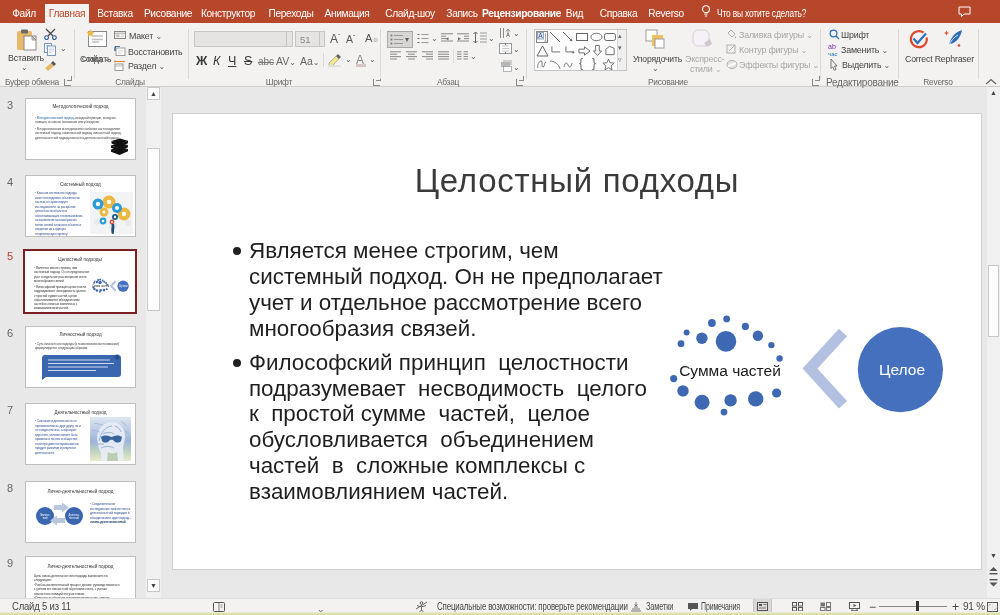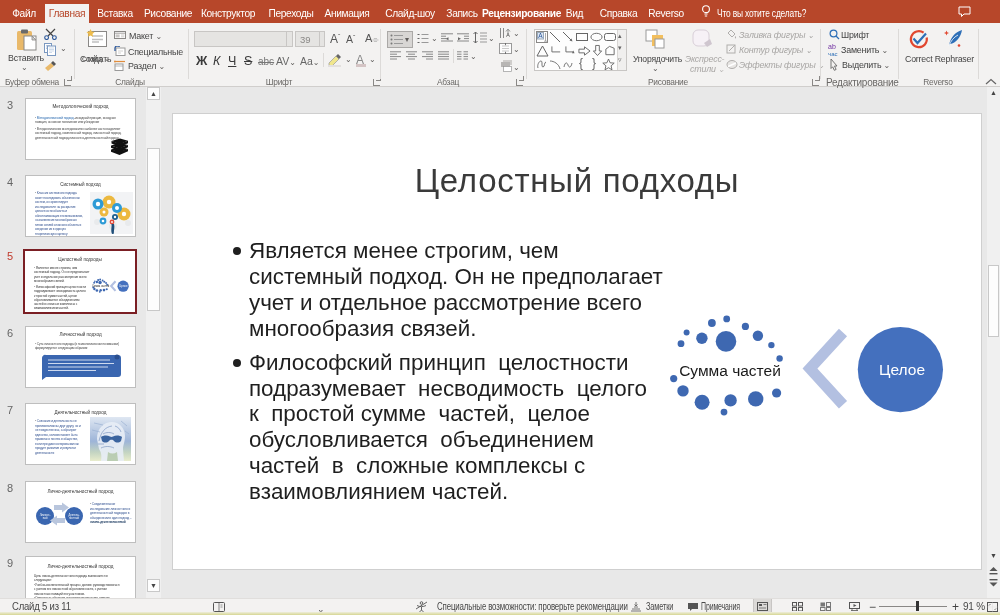--- a/index.html
+++ b/index.html
@@ -6,21 +6,21 @@
 html,body { width:1000px; height:615px; overflow:hidden; }
 body { font-family:"Liberation Sans", sans-serif; position:relative; background:#e8e8e8; }
 .abs { position:absolute; }
 #titlebar { position:absolute; left:0; top:0; width:1000px; height:23px; background:#b7472a; z-index:5; }
 .tab { position:absolute; top:4px; height:19px; line-height:19px; color:#fff; font-size:10.2px; letter-spacing:-0.35px; text-align:center; }
 .tab.active { background:#f3f2f1; color:#b7472a; }
 #ribbon { position:absolute; left:0; top:23px; width:1000px; height:64px; background:#f3f2f1; border-bottom:1px solid #d0cecc; z-index:4; }
 .grplabel { position:absolute; font-size:8.4px; letter-spacing:-0.25px; color:#6a6866; top:54px; text-align:center; white-space:nowrap; }
 .gsep { position:absolute; top:6px; height:50px; width:1px; background:#dcdad8; }
 .rtext { position:absolute; font-size:8.9px; letter-spacing:-0.2px; color:#444; white-space:nowrap; }
-.gtext { position:absolute; font-size:8.9px; letter-spacing:-0.2px; color:#a8a6a4; white-space:nowrap;font-style:italic; }
+.gtext { position:absolute; font-size:8.9px; letter-spacing:-0.2px; color:#a8a6a4; white-space:nowrap; }
 .caret { font-size:8px; color:#605e5c; }
 .launcher { position:absolute; width:7px; height:7px; border-left:1px solid #8a8886; border-bottom:1px solid #8a8886; }
 .launcher:after { content:""; position:absolute; left:2px; top:-3px; width:4px; height:4px; border-right:1px solid #8a8886; border-bottom:1px solid #8a8886; }
 #statusbar { position:absolute; left:0; top:598px; width:1000px; height:14px; background:#f3f2f1; border-top:1px solid #e0dedc; font-size:10px; letter-spacing:-0.2px; color:#484848; z-index:5; }
 #statusbottom { position:absolute; left:0; top:612px; width:1000px; height:3px; background:linear-gradient(#eeeedc,#d6d692); z-index:6; }
 #main { position:absolute; left:0; top:87px; width:1000px; height:511px; background:#e8e8e8; }
 #slide { position:absolute; left:172px; top:113px; width:810px; height:457px; background:#fff; border:1px solid #cfcfcf; }
 .thumb { position:absolute; left:25px; width:111px; height:62px; background:#fff; border:1px solid #bebebe; overflow:hidden; }
 .thumbnum { position:absolute; left:7px; font-size:11px; color:#666; }
 .stext { color:#1f1f1f; font-size:22.4px; line-height:25.9px; }
@@ -95,34 +95,34 @@
       <rect x="1.6" y="3.4" width="4" height="3" fill="#c8c6c4"></rect>
       <path d="M7 4h3.4M7 5.8h3.4" stroke="#c8c6c4" stroke-width="0.9"></path>
     </svg>
   <div class="rtext" style="left:129px;top:8px;">Макет <span class="caret">⌄</span></div>
   <svg class="abs" style="left:114px;top:23px;" width="12" height="10" viewBox="0 0 12 10">
       <rect x="2" y="2" width="9" height="7.5" fill="#fff" stroke="#9a9a9a"></rect>
       <path d="M4 5h5M4 7h3" stroke="#c8c6c4" stroke-width="0.8"></path>
       <path d="M1 5V2.5A2.5 2.5 0 014.5 0H6" stroke="#2b579a" stroke-width="1.3" fill="none"></path>
       <path d="M6 0l-2.5-.8v1.6z" fill="#2b579a"></path>
     </svg>
-  <div class="rtext" style="left:128px;top:24px;">Специальные</div>
+  <div class="rtext" style="left:128px;top:24px;">Восстановить</div>
   <svg class="abs" style="left:114px;top:37px;" width="12" height="11" viewBox="0 0 12 11">
       <path d="M1 1.5h10" stroke="#e08c3c" stroke-width="1.2"></path>
       <rect x="1" y="4" width="8" height="6.5" fill="#fff" stroke="#9a9a9a"></rect>
       <path d="M1 6h8" stroke="#9a9a9a" stroke-width="0.7"></path>
       <circle cx="0.9" cy="1.5" r="0.9" fill="#e08c3c"></circle>
     </svg>
   <div class="rtext" style="left:128px;top:38px;">Раздел <span class="caret">⌄</span></div>
   <div class="grplabel" style="left:102px;width:56px;">Слайды</div>
   <div class="gsep" style="left:188px;"></div>
 
   <div class="abs" style="left:194px;top:8px;width:99px;height:16px;background:#e5e4e2;border:1px solid #c8c6c4;"></div>
   <div class="abs" style="left:286px;top:8px;width:7px;height:16px;border-left:1px solid #c8c6c4;"></div>
-  <div class="abs" style="left:295px;top:8px;width:30px;height:16px;background:#e5e4e2;border:1px solid #c8c6c4;font-size:9.5px;color:#8a8886;line-height:15px;padding-left:4px;">39</div>
+  <div class="abs" style="left:295px;top:8px;width:30px;height:16px;background:#e5e4e2;border:1px solid #c8c6c4;font-size:9.5px;color:#8a8886;line-height:15px;padding-left:4px;">51</div>
   <div class="abs" style="left:319px;top:8px;width:6px;height:16px;border-left:1px solid #c8c6c4;"></div>
   <div class="abs" style="left:330px;top:9px;font-size:12px;color:#555;">А<span style="font-size:7px;vertical-align:4px;">ˆ</span></div>
   <div class="abs" style="left:346px;top:10px;font-size:10.5px;color:#555;">А<span style="font-size:7px;vertical-align:3px;">ˇ</span></div>
   <div class="abs" style="left:365px;top:9px;font-size:11px;color:#555;">А<span style="font-size:8px;color:#999;">⌯</span></div>
   <div class="abs" style="left:196px;top:31px;font-size:12.5px;font-weight:bold;color:#3a3a3a;">Ж</div>
   <div class="abs" style="left:213px;top:31px;font-size:12.5px;font-style:italic;color:#3a3a3a;">К</div>
   <div class="abs" style="left:228px;top:31px;font-size:12.5px;text-decoration:underline;color:#3a3a3a;">Ч</div>
   <div class="abs" style="left:244px;top:31px;font-size:12.5px;text-decoration:line-through;color:#3a3a3a;">S</div>
   <div class="abs" style="left:258px;top:33px;font-size:10px;color:#777;text-decoration:line-through;">abc</div>
   <div class="abs" style="left:276px;top:32px;font-size:10.5px;color:#666;">AV<span class="caret">⌄</span></div>

